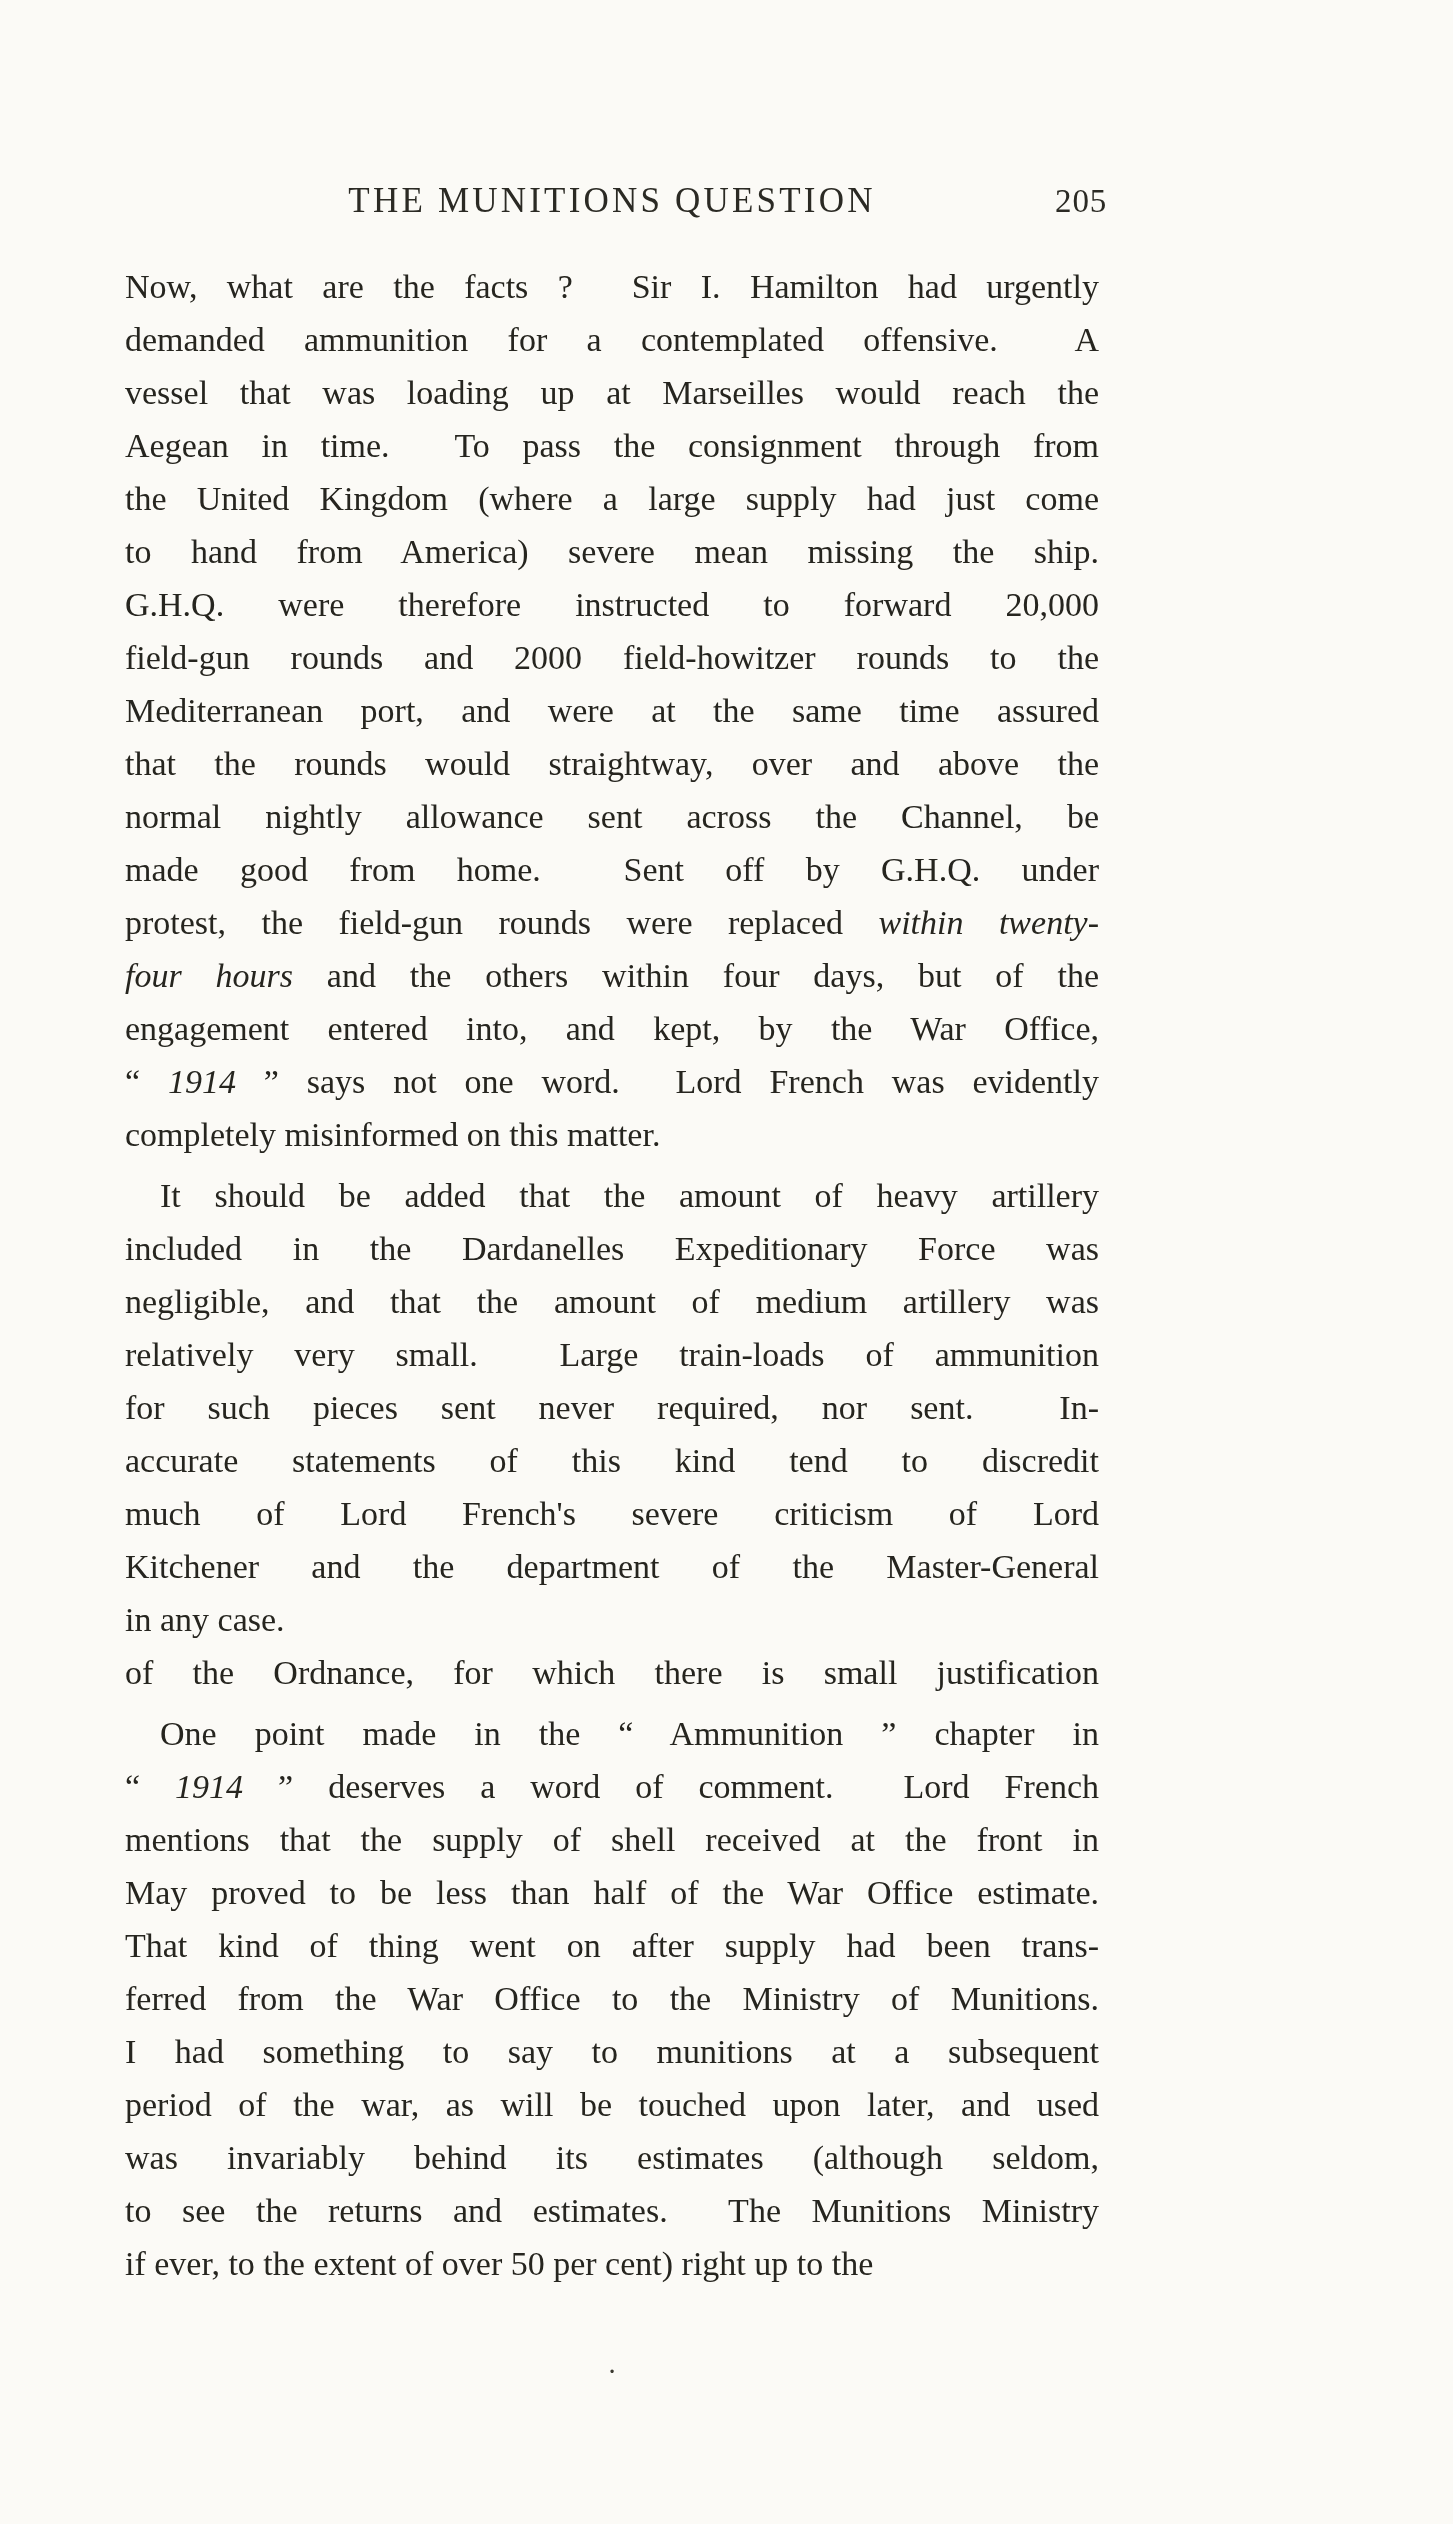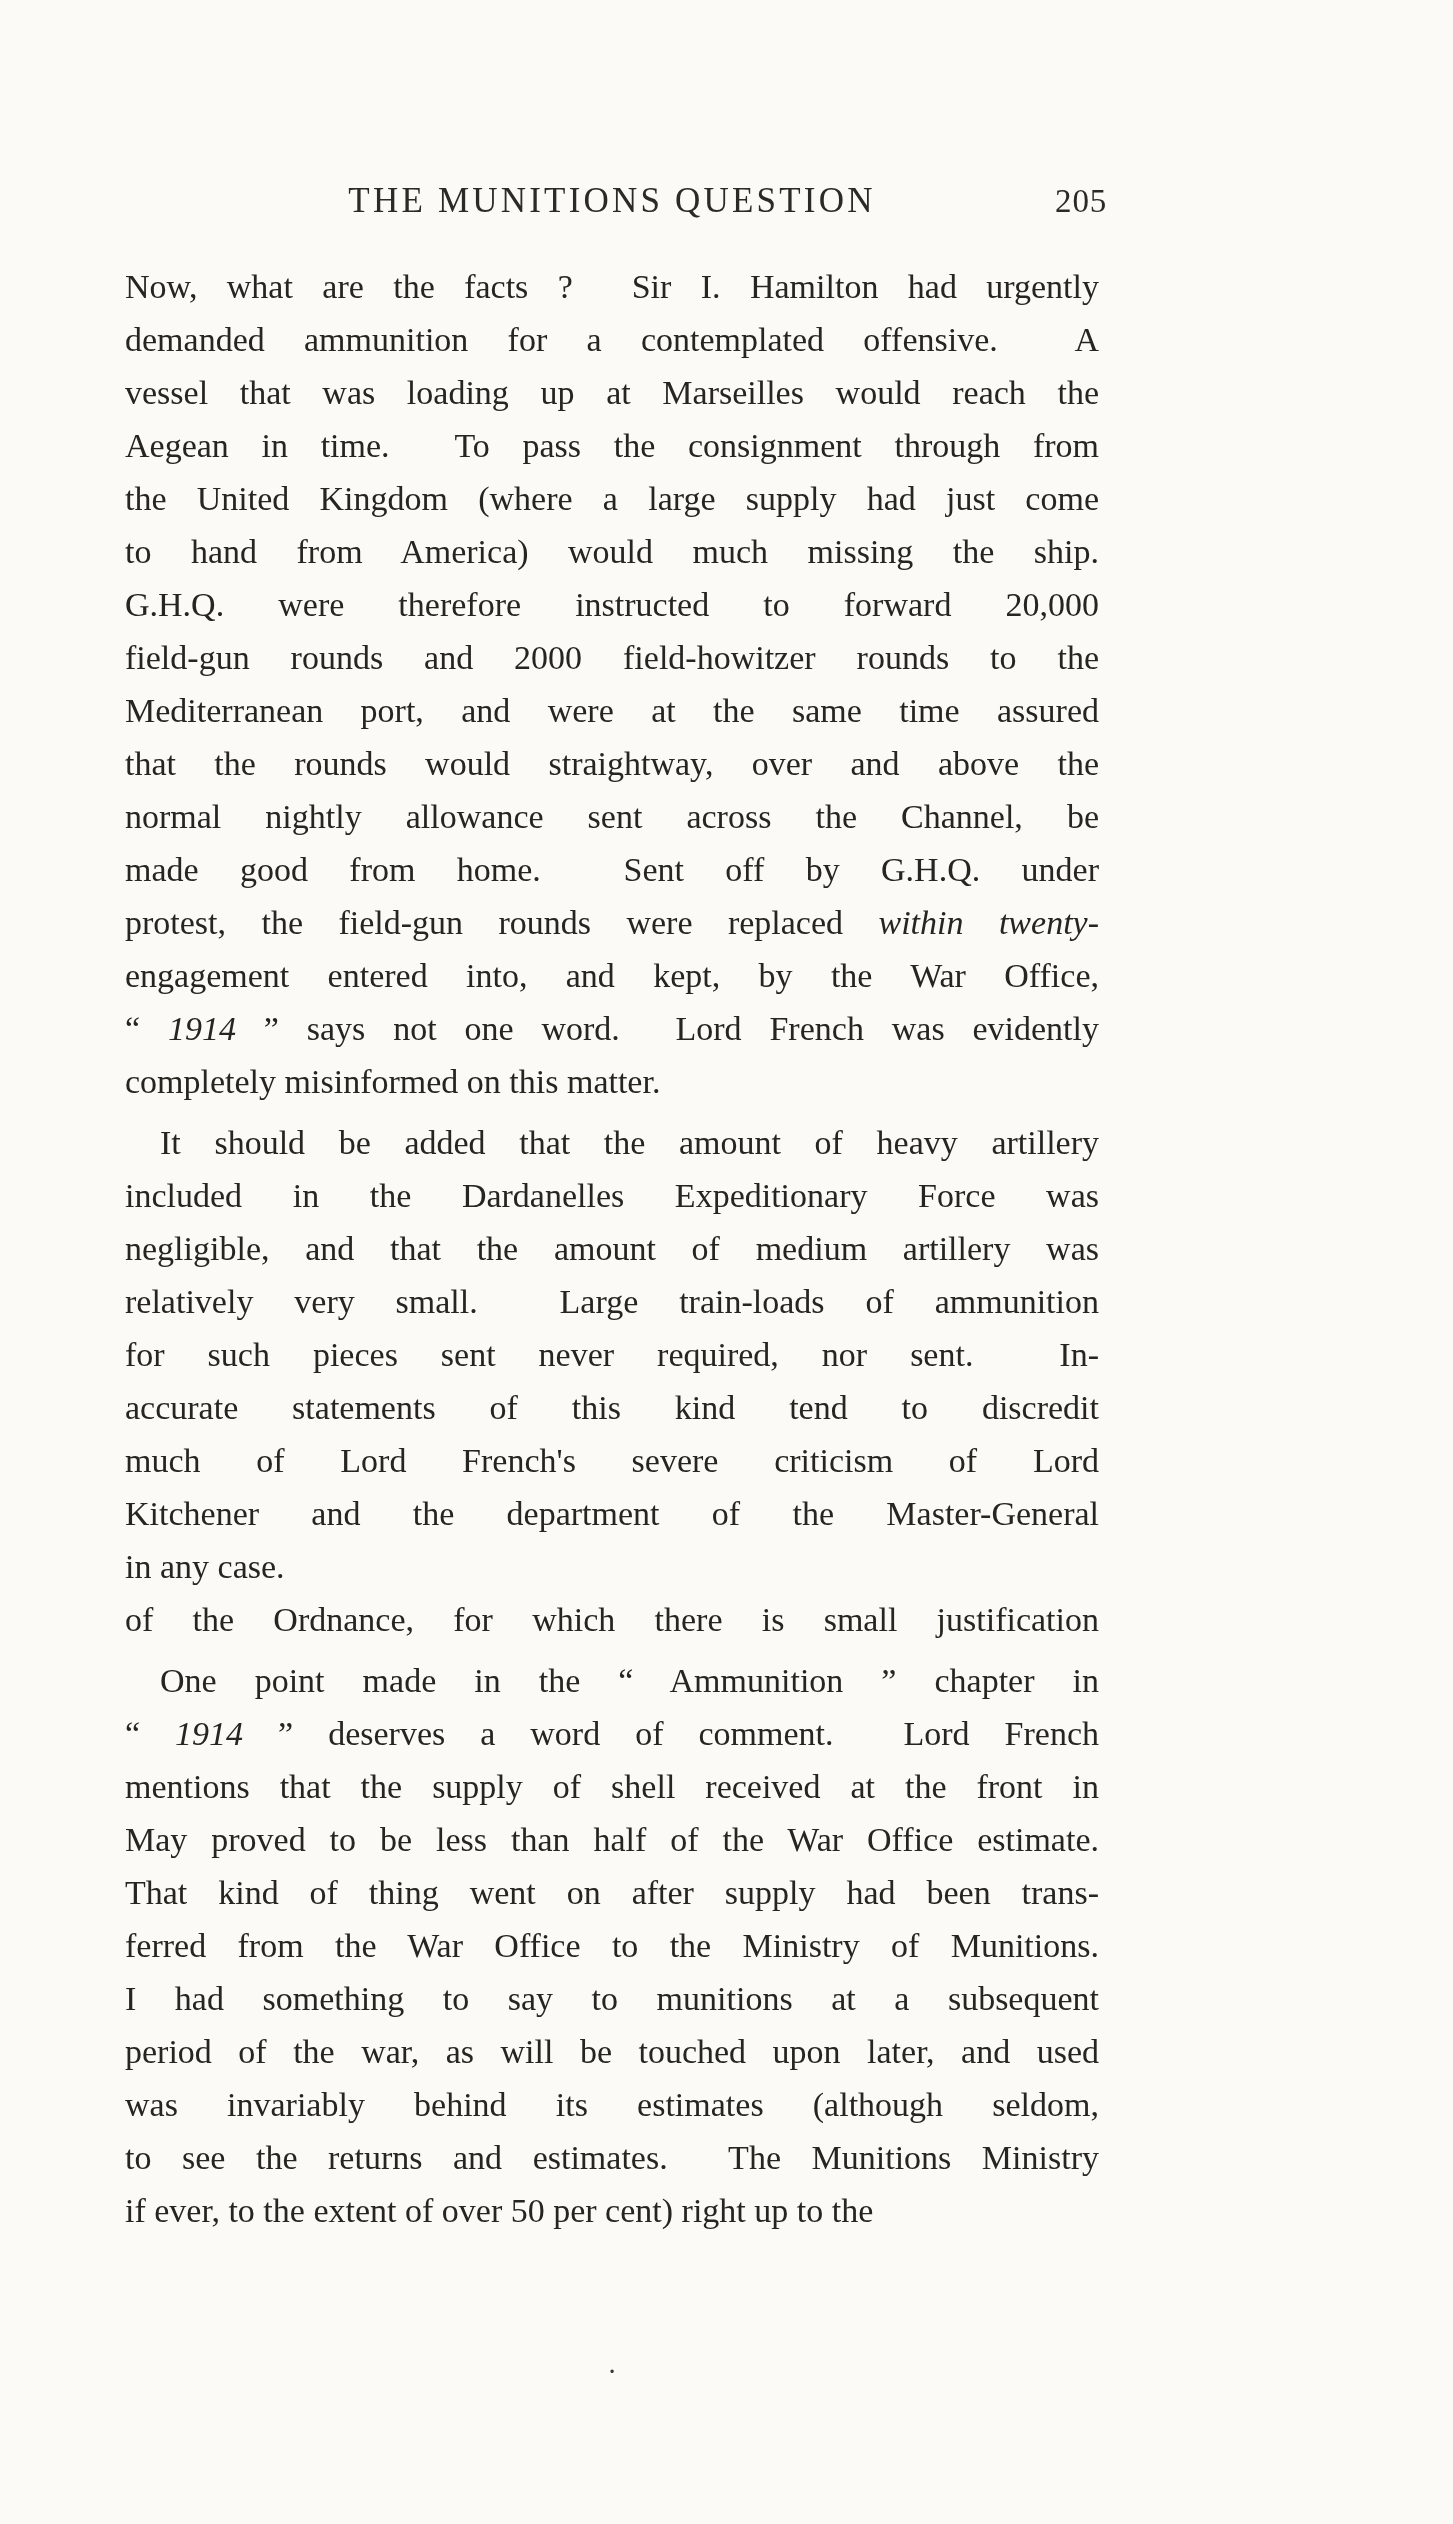--- a/index.html
+++ b/index.html
@@ -82,28 +82,29 @@
     <span class="title">THE MUNITIONS QUESTION</span>
     <span class="pagenum">205</span>
   </div>
   <div class="column" id="text-column">
       <div class="paragraph">
         <div class="line"><span>Now, what are the facts ?  Sir I. Hamilton had urgently</span></div>
         <div class="line"><span>demanded ammunition for a contemplated offensive.  A</span></div>
         <div class="line"><span>vessel that was loading up at Marseilles would reach the</span></div>
         <div class="line"><span>Aegean in time.  To pass the consignment through from</span></div>
         <div class="line"><span>the United Kingdom (where a large supply had just come</span></div>
-        <div class="line"><span>to hand from America) would much missing the ship.</span></div>
+        <div class="line"><span>to hand from America) severe mean missing the ship.</span></div>
         <div class="line"><span>G.H.Q. were therefore instructed to forward 20,000</span></div>
         <div class="line"><span>field-gun rounds and 2000 field-howitzer rounds to the</span></div>
         <div class="line"><span>Mediterranean port, and were at the same time assured</span></div>
         <div class="line"><span>that the rounds would straightway, over and above the</span></div>
         <div class="line"><span>normal nightly allowance sent across the Channel, be</span></div>
         <div class="line"><span>made good from home.  Sent off by G.H.Q. under</span></div>
         <div class="line"><span>protest, the field-gun rounds were replaced </span><span class="it">within twenty-</span></div>
+        <div class="line"><span class="it">four hours</span><span> and the others within four days, but of the</span></div>
         <div class="line"><span>engagement entered into, and kept, by the War Office,</span></div>
         <div class="line"><span>“ </span><span class="it">1914</span><span> ” says not one word.  Lord French was evidently</span></div>
         <div class="line last"><span>completely misinformed on this matter.</span></div>
       </div>
       <div class="paragraph">
         <div class="line indent"><span>It should be added that the amount of heavy artillery</span></div>
         <div class="line"><span>included in the Dardanelles Expeditionary Force was</span></div>
         <div class="line"><span>negligible, and that the amount of medium artillery was</span></div>
         <div class="line"><span>relatively very small.  Large train-loads of ammunition</span></div>
         <div class="line"><span>for such pieces sent never required, nor sent.  In-</span></div>

